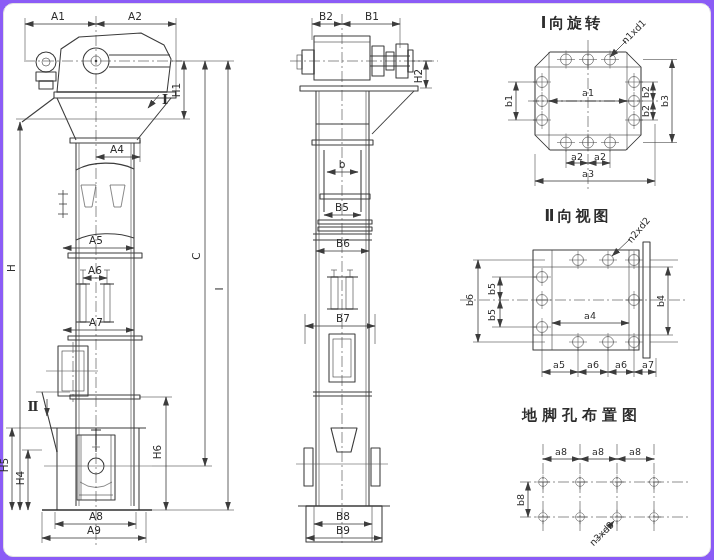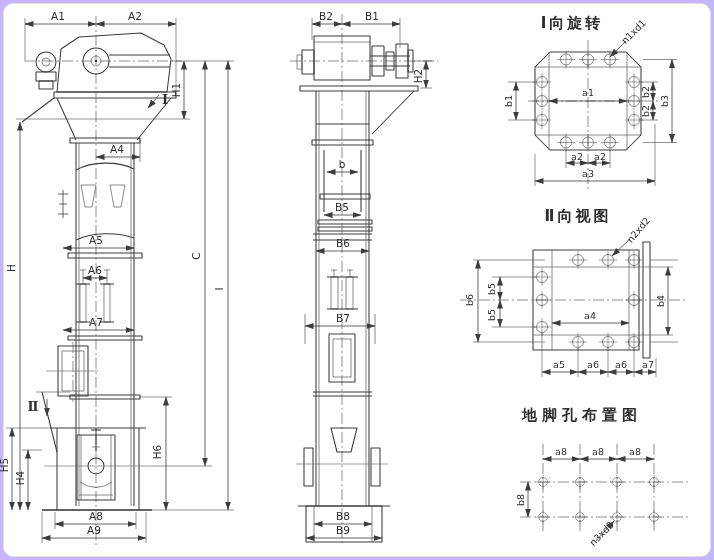--- a/index.html
+++ b/index.html
@@ -1,16 +1,16 @@
 <!DOCTYPE html>
 <html><head>
 <meta charset="utf-8">
 <style>
   html,body{margin:0;padding:0;background:#f3f3f3;}
-  .page{width:714px;height:560px;position:relative;background:#c4b5fd;overflow:hidden;
+  .page{width:714px;height:560px;position:relative;background:#8b5cf6;overflow:hidden;
         font-family:"DejaVu Sans",sans-serif;}
   .sheet{position:absolute;left:3px;top:3px;width:706px;height:552px;background:#ffffff;
          border:1px solid #e2e2e2;border-radius:10px;}
   svg{position:absolute;left:0;top:0;}
   svg text{font-family:"DejaVu Sans",sans-serif;fill:#2d2d2d;}
   .dimtxt{font-size:10.5px;text-anchor:middle;}
   .smalltxt{font-size:9.5px;text-anchor:middle;}
   .marktxt{font-size:13px;font-weight:bold;text-anchor:middle;font-family:"DejaVu Serif",serif;}
   .cntxt{font-size:15px;font-weight:bold;letter-spacing:3px;text-anchor:middle;}
   .ln{fill:none;stroke:#3c3c3c;stroke-width:1.05;stroke-linejoin:round;}

